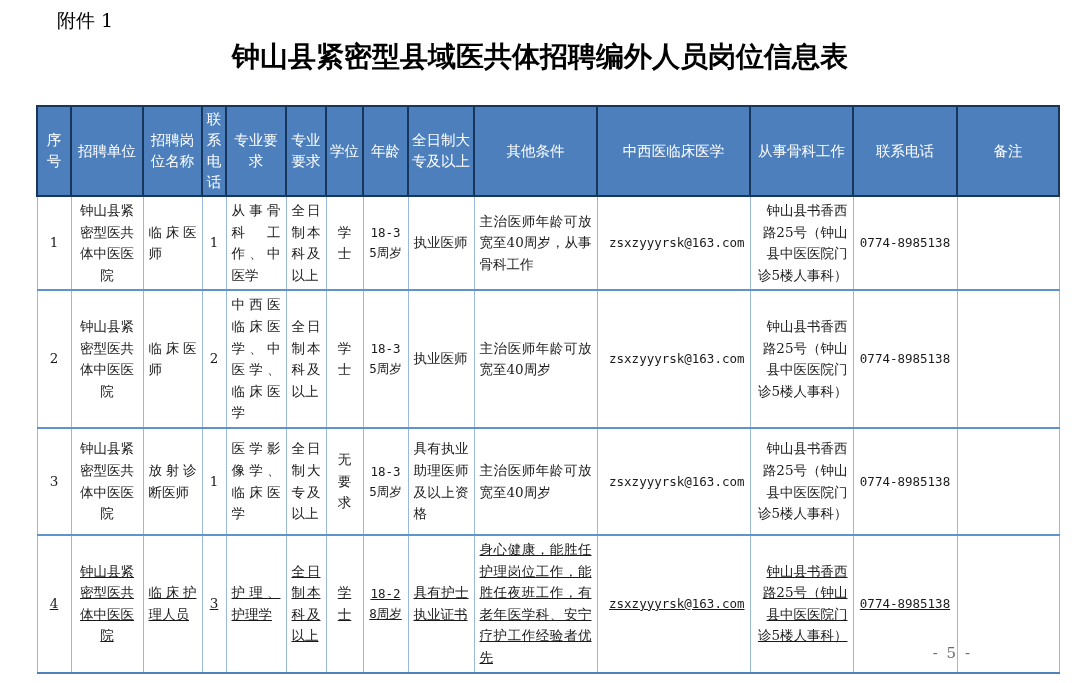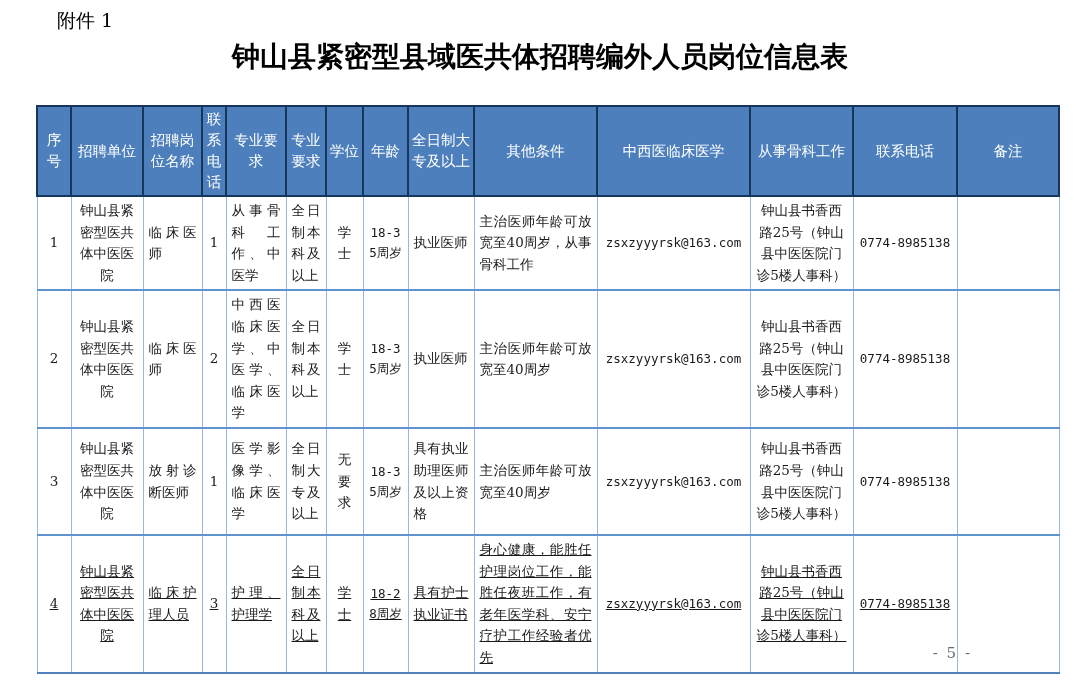--- a/index.html
+++ b/index.html
@@ -73,21 +73,21 @@
   tbody tr:nth-child(2) { height: 116px; }
   tbody tr:nth-child(3) { height: 107px; }
   tbody tr:nth-child(4) { height: 115px; }
   tbody tr:last-child td { border-bottom: 2.5px solid #4f81bd; text-decoration: underline; }
   td.col-index, td.col-count, td.col-degree, td.col-age, td.col-phone { text-align: center; }
   td.col-unit { text-align: center; margin-top: 20px; }
   td.col-post, td.col-major, td.col-education, td.col-qualification, td.col-other {
     text-align: justify;
     text-justify: inter-character;
   }
-  td.col-email, td.col-location { text-align: center; }
+  td.col-email, td.col-location { text-align: right; }
   td.col-email, td.col-phone, td.col-age {
     font-family: "DejaVu Sans Mono", "Liberation Mono", monospace;
     font-size: 12.5px;
   }
   .page-number {
     position: absolute;
     right: 108px;
     top: 644px;
     font-size: 15px;
     color: #6a6a6a;

